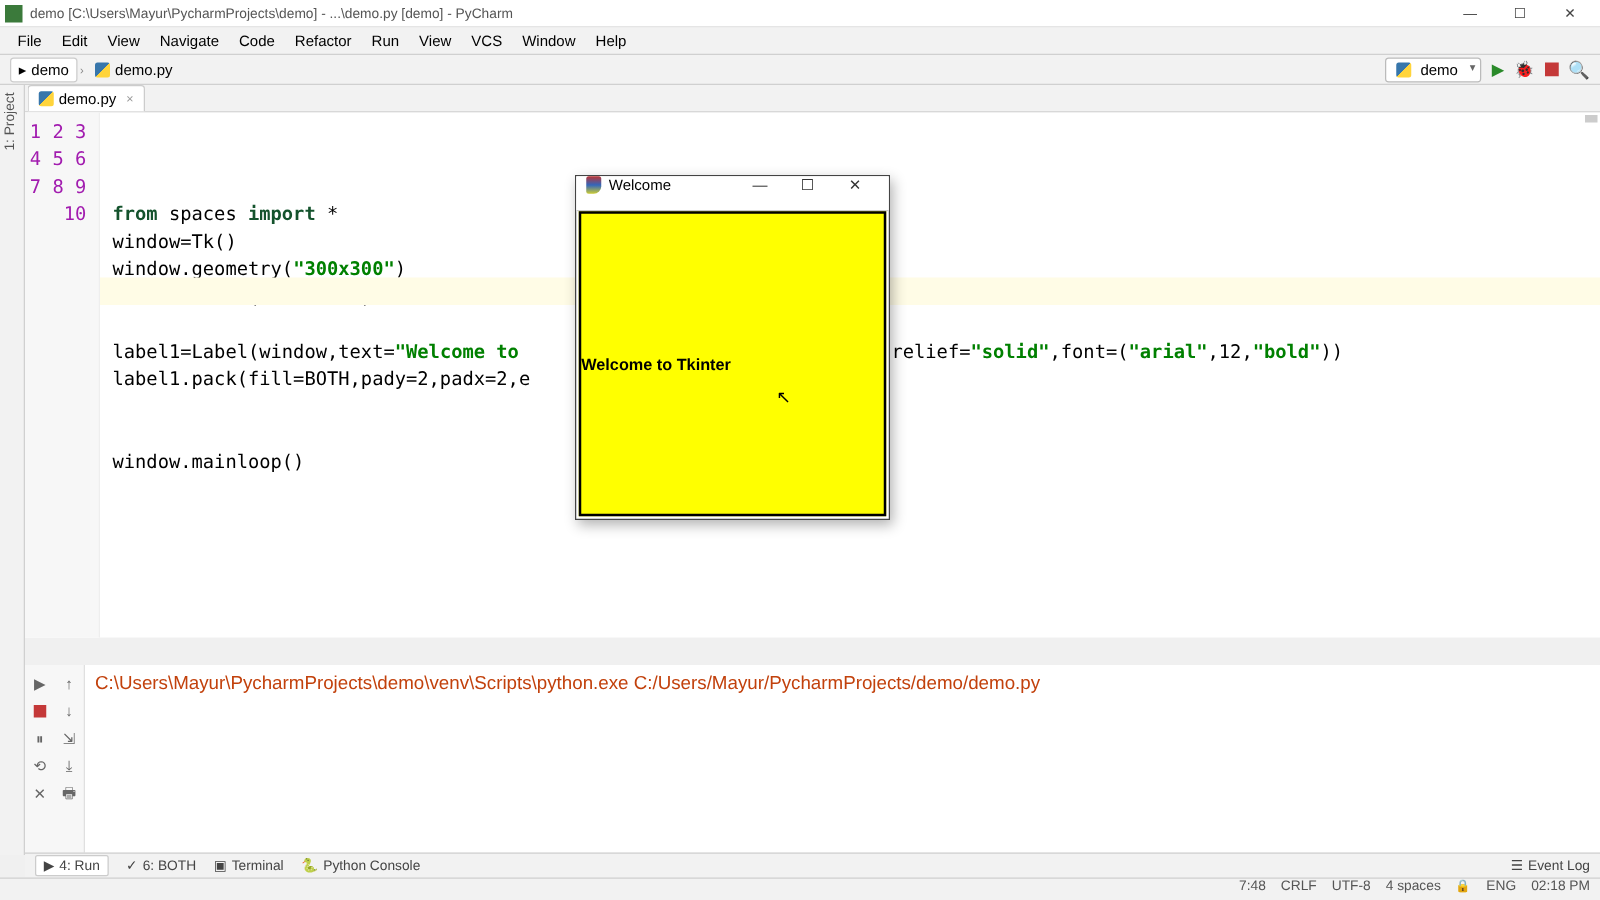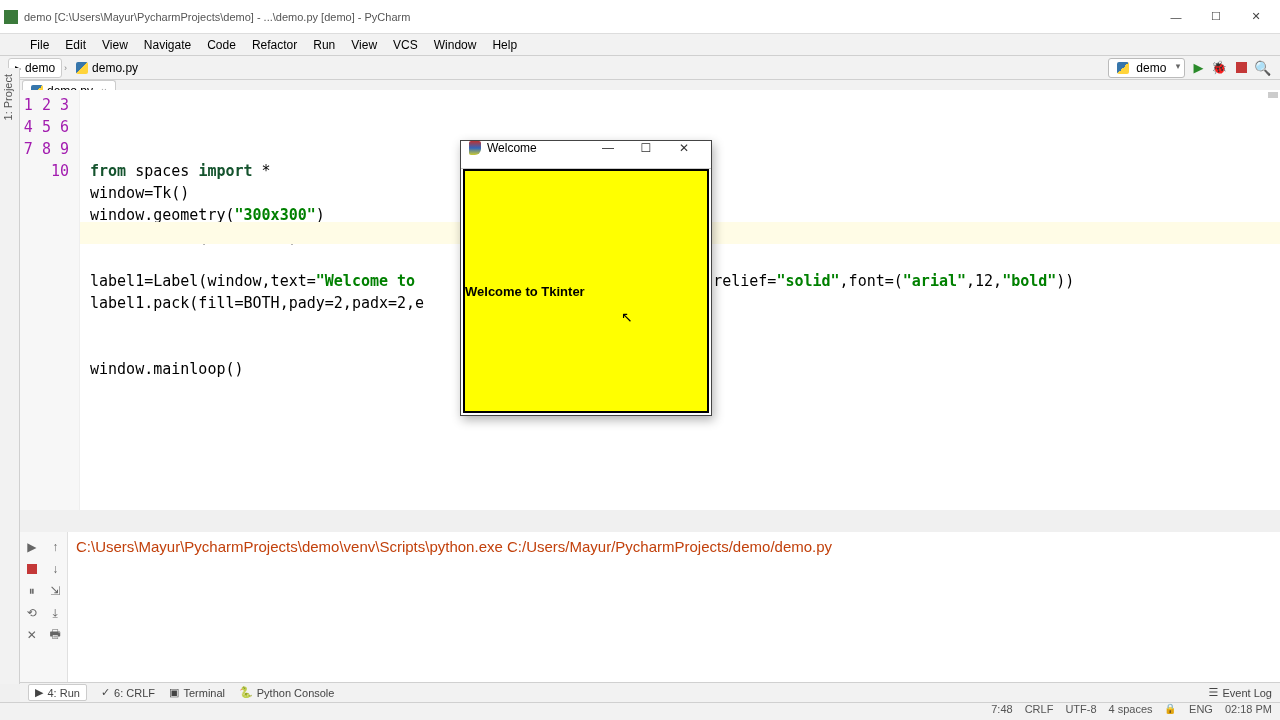--- a/index.html
+++ b/index.html
@@ -1,25 +1,25 @@
 <!DOCTYPE html>
 <html><head>
 <meta charset="utf-8">
 <style>
   * { box-sizing: border-box; margin: 0; padding: 0; }
   body { font-family: "Segoe UI", Tahoma, sans-serif; font-size: 12px; background: #f0f0f0; width: 1280px; height: 720px; overflow: hidden; position: relative; }
   
   
-  .titlebar { height: 34px; background: #fff; border-bottom: 1px solid #ddd; display: flex; align-items: center; padding: 0 4px; color: #555; font-size: 11px; }
+  .titlebar { height: 22px; background: #fff; border-bottom: 1px solid #ddd; display: flex; align-items: center; padding: 0 4px; color: #555; font-size: 11px; }
   .titlebar-icon { width: 14px; height: 14px; background: #3b7a3b; margin-right: 6px; }
   .titlebar-controls { margin-left: auto; display: flex; gap: 0; }
   .titlebar-controls span { width: 40px; height: 22px; display: flex; align-items: center; justify-content: center; color: #444; }
   
   
-  .menubar { height: 22px; background: #f2f2f2; border-bottom: 1px solid #d0d0d0; display: flex; align-items: center; padding: 0 22px; font-size: 12px; }
+  .menubar { height: 22px; background: #f2f2f2; border-bottom: 1px solid #d0d0d0; display: flex; align-items: center; padding: 0 6px; font-size: 12px; }
   .menubar span { padding: 2px 8px; cursor: default; }
   
   
   .navrow { height: 24px; background: #f2f2f2; border-bottom: 1px solid #d0d0d0; display: flex; align-items: center; padding: 0 8px; font-size: 12px; }
   .crumb { padding: 2px 6px; border: 1px solid transparent; border-radius: 3px; display: flex; align-items: center; gap: 4px; }
   .crumb.boxed { background: #fff; border-color: #ccc; }
   .chev { color: #888; margin: 0 2px; font-size: 9px; }
   .navright { margin-left: auto; display: flex; align-items: center; gap: 8px; }
   .cfg-btn { background: #fff; border: 1px solid #bbb; border-radius: 3px; padding: 2px 18px 2px 8px; font-size: 12px; position: relative; }
   .cfg-btn::after { content: "▾"; position: absolute; right: 4px; top: 2px; font-size: 9px; color: #666; }
@@ -210,21 +210,21 @@
     <span>⟲</span>
     <span>⤓</span>
     <span>✕</span>
     <span>🖶</span>
   </div>
   <div class="runout"><span>C:\Users\Mayur\PycharmProjects\demo\venv\Scripts\python.exe C:/Users/Mayur/PycharmProjects/demo/demo.py</span></div>
 </div>
 
 <div class="bottombar">
   <span class="btab active">▶ <span>4: Run</span></span>
-  <span class="btab">✓ <span>6: CRLF</span></span>
+  <span class="btab">✓ <span>6: BOTH</span></span>
   <span class="btab">▣ <span>Terminal</span></span>
   <span class="btab">🐍 <span>Python Console</span></span>
   <div class="bottombar-right">
     <span class="btab">☰ <span>Event Log</span></span>
   </div>
 </div>
 
 <div class="statusbar">
   <span></span>
   <div class="sright">

